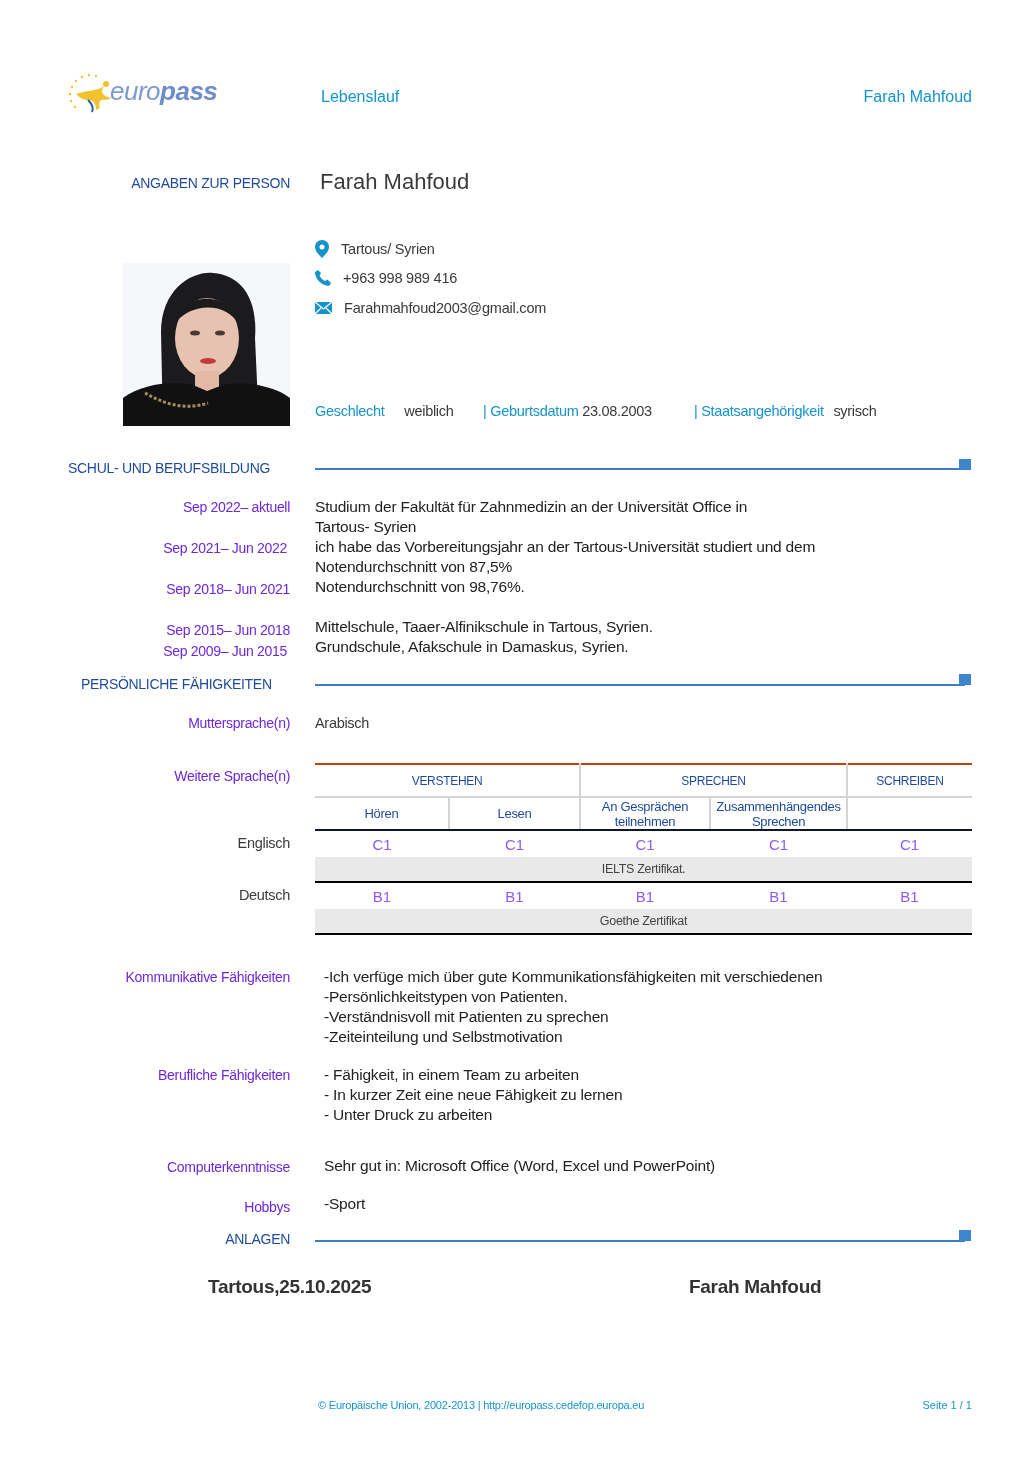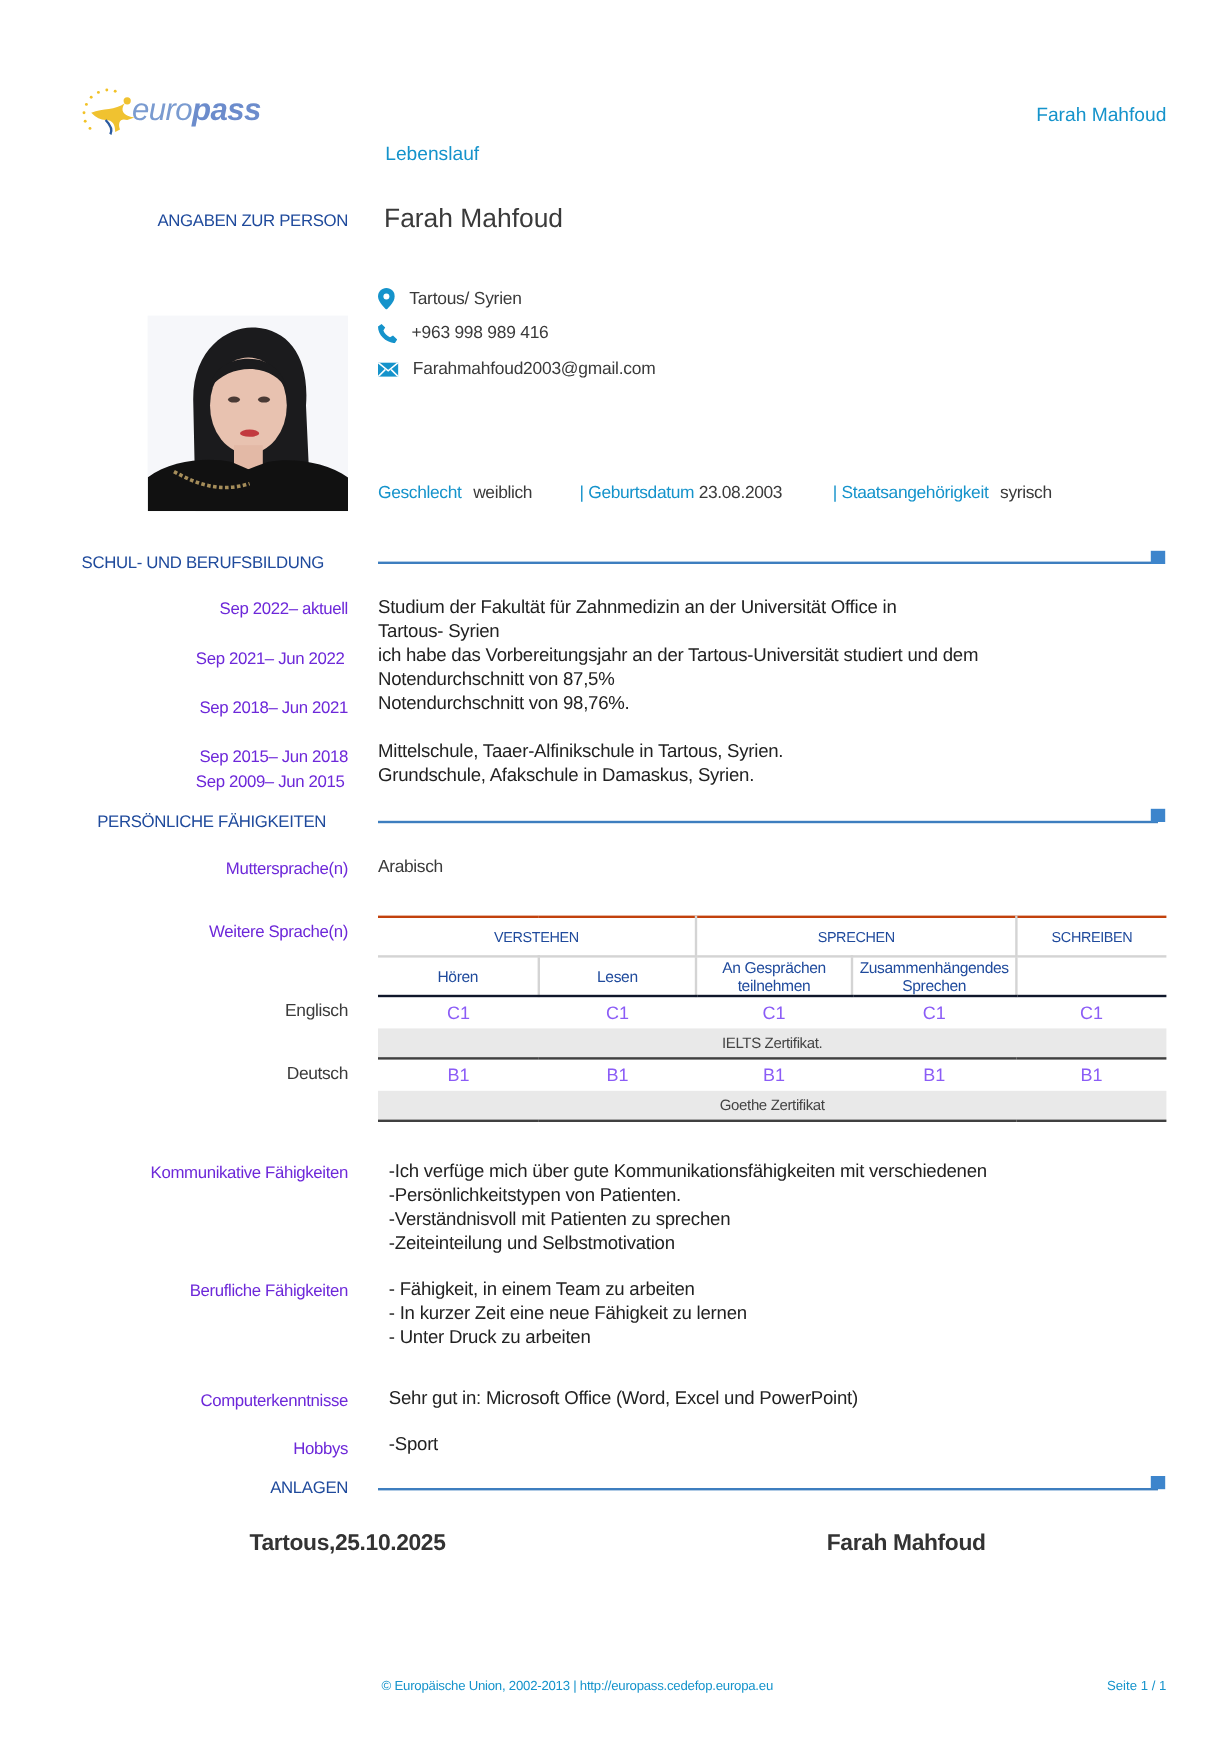--- a/index.html
+++ b/index.html
@@ -10,21 +10,21 @@
   .sec-title{position:absolute;font-size:14px;color:#1f4a9c;white-space:nowrap;letter-spacing:-0.3px;}
   .sec-line{position:absolute;left:315px;width:650px;height:2px;background:#3d7ebf;}
   .sec-sq{position:absolute;left:959px;width:12px;height:11px;background:#3d85cc;}
   .txt{position:absolute;left:315px;font-size:15.5px;color:#222;line-height:20px;letter-spacing:-0.2px;}
   .lang-table{position:absolute;left:315px;top:763px;width:657px;border-collapse:collapse;font-size:12px;}
   .lang-table td{text-align:center;padding:0;}
   .hdr td{color:#1f4a9c;height:31px;border-top:2px solid #c2410c;border-bottom:2px solid #d4d4d4;font-size:12px;letter-spacing:-0.3px;}
   .sub td{color:#1f4a9c;height:31px;border-bottom:2px solid #0f172a;font-size:13px;line-height:15px;letter-spacing:-0.3px;}
   .vr{border-right:2px solid #d4d4d4;}
   .lvl td{height:26px;font-size:15px;color:#8b5cf6;}
-  .cert td{height:24px;background:#e9e9e9;font-size:12.5px;color:#444;border-bottom:2px solid #404040;letter-spacing:-0.3px;}
+  .cert td{height:24px;background:#e9e9e9;font-size:12.5px;color:#444;border-bottom:2px solid #000000;letter-spacing:-0.3px;}
   .contact{position:absolute;left:315px;font-size:14.5px;color:#3a3a3a;display:flex;align-items:center;letter-spacing:-0.2px;}
   .contact svg{margin-right:12px;}
 </style>
 </head>
 <body>
 
 <div class="abs" style="left:66px;top:72px;width:145px;height:42px;">
   <svg width="60" height="42" viewBox="0 0 60 42" style="position:absolute;left:0;top:0;">
     <g fill="#f2c227">
       <circle cx="4" cy="22" r="1.2"></circle>
@@ -37,21 +37,21 @@
         <circle cx="9" cy="35" r="1.2"></circle>
     </g>
     <path d="M10 22 C20 18,30 20,38 14 C34 20,36 24,46 26 L40 28 C34 26,32 30,34 36 L30 38 C30 32,28 28,22 28 C18 28,14 26,10 22 Z" fill="#f0c230"></path>
     <circle cx="40" cy="12" r="3" fill="#f0c230"></circle>
     <path d="M22 28 C26 32,28 36,26 40" stroke="#2a5aa0" stroke-width="2" fill="none"></path>
   </svg>
   <span style="position:absolute;left:44px;top:4px;font-size:26px;color:#7a9bd0;font-style:italic;letter-spacing:-0.5px;">
     <span>euro</span><b style="color:#6c8ccc;">pass</b>
   </span>
 </div>
-<div class="abs lblue" style="left:321px;top:88px;font-size:16px;margin-top:32px;">Lebenslauf</div>
+<div class="abs lblue" style="left:321px;top:88px;font-size:16px;">Lebenslauf</div>
 <div class="abs lblue" style="right:52px;top:88px;font-size:16px;">Farah Mahfoud</div>
 
 <div class="sec-title" style="right:734px;top:175px;">ANGABEN ZUR PERSON</div>
 <div class="abs" style="left:320px;top:169px;font-size:22px;color:#3a3a3a;">Farah Mahfoud</div>
 
 <div class="contact" style="top:240px;">
   <svg width="14" height="18" viewBox="0 0 14 18">
       <path d="M7 0C3 0 0 3 0 7c0 5 7 11 7 11s7-6 7-11c0-4-3-7-7-7z" fill="#1593cb"></path>
       <circle cx="7" cy="7" r="2.5" fill="#fff"></circle>
     </svg>
@@ -80,21 +80,21 @@
     <path d="M0 163 L0 135 C20 120,50 118,70 122 L84 128 L100 122 C120 118,150 122,167 135 L167 163 Z" fill="#111"></path>
     <path d="M22 130 C40 140,60 148,85 140" stroke="#a58d5a" stroke-width="3" fill="none" stroke-dasharray="3 2"></path>
     <ellipse cx="72" cy="70" rx="5" ry="2.5" fill="#4a3a35"></ellipse>
       <ellipse cx="97" cy="70" rx="5" ry="2.5" fill="#4a3a35"></ellipse>
     <ellipse cx="85" cy="98" rx="8" ry="3" fill="#c23a3f"></ellipse>
   </svg>
 </div>
 
 <div class="abs" style="left:315px;top:403px;font-size:14.5px;white-space:nowrap;letter-spacing:-0.3px;">
   <span class="lblue">Geschlecht</span>
-  <span style="margin-left:6px;color:#3a3a3a;">weiblich</span>
+  <span style="margin-left:16px;color:#3a3a3a;">weiblich</span>
 </div>
 <div class="abs" style="left:483px;top:403px;font-size:14.5px;white-space:nowrap;letter-spacing:-0.3px;">
   <span class="lblue">| Geburtsdatum</span>
   <span style="color:#3a3a3a;">23.08.2003</span>
 </div>
 <div class="abs" style="left:694px;top:403px;font-size:14.5px;white-space:nowrap;letter-spacing:-0.3px;">
   <span class="lblue">| Staatsangehörigkeit</span>
   <span style="margin-left:6px;color:#3a3a3a;">syrisch</span>
 </div>
 

